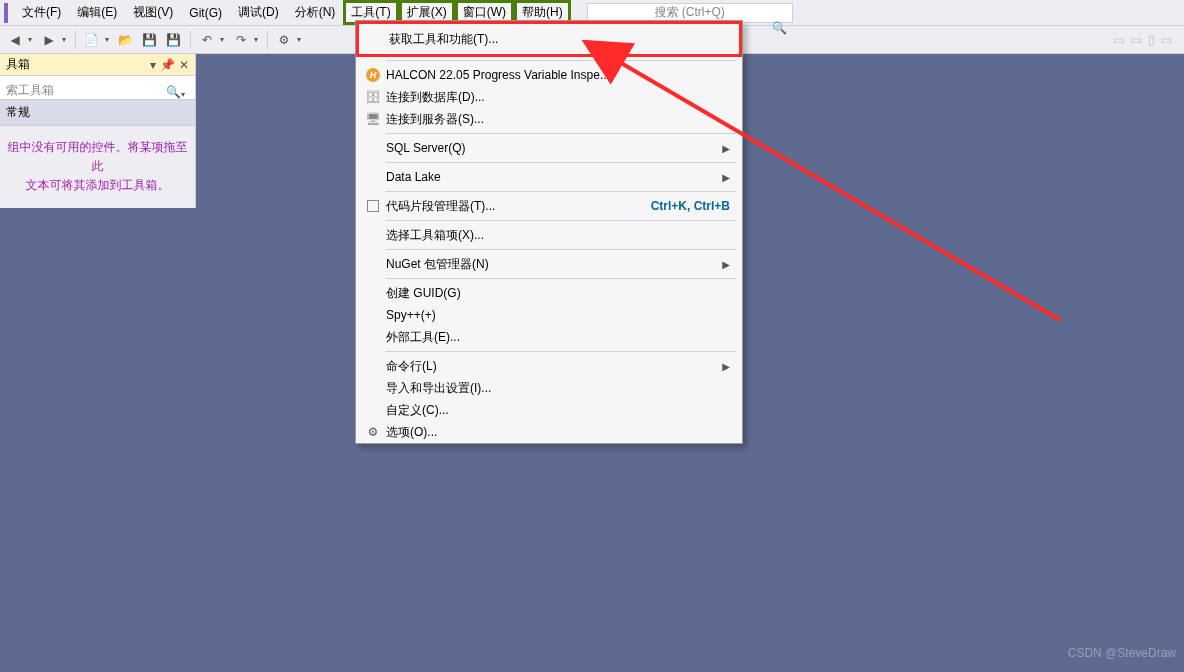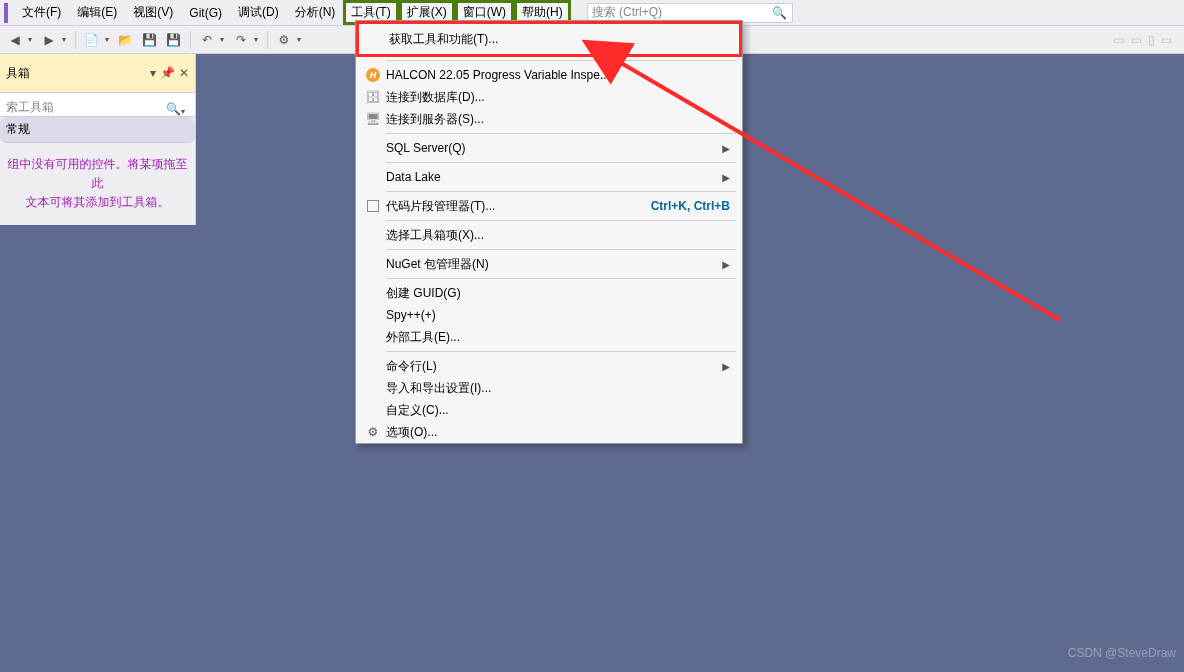--- a/index.html
+++ b/index.html
@@ -3,36 +3,36 @@
 <meta charset="utf-8">
 <style>
 * { box-sizing: border-box; margin: 0; padding: 0; font-family: "Microsoft YaHei", "Segoe UI", Tahoma, sans-serif; font-size: 12px; }
 body { width: 1184px; height: 672px; background: #5e6a8f; overflow: hidden; position: relative; }
 
 
 .menubar { height: 26px; background: #eeeef2; display: flex; align-items: center; padding-left: 4px; border-bottom: 1px solid #cccedb; }
 .vs-accent { width: 4px; height: 20px; background: #8b5fc0; margin-right: 6px; }
 .menu-item { padding: 16px 8px; cursor: default; }
 .menu-item.highlighted { background: #f5f5f5; border: 3px solid #4d7c0f; padding: 1px 5px; }
-.search-box { margin-left: 16px; width: 206px; height: 20px; background: #fff; border: 1px solid #cccedb; display: flex; align-items: center; padding: 0 4px; color: #888; }
+.search-box { margin-left: 16px; width: 206px; height: 20px; background: #fff; border: 1px solid #cccedb; display: flex; align-items: center; padding: 0 4px; color: #888; flex-direction: column; }
 .search-box .mag { margin-left: auto; color: #555; }
 
 
 .toolbar { height: 28px; background: #eeeef2; display: flex; align-items: center; padding: 0 4px; gap: 2px; border-bottom: 1px solid #cccedb; }
 .tb-btn { display: inline-flex; align-items: center; justify-content: center; width: 22px; height: 22px; color: #555; }
 .tb-sep { width: 1px; height: 18px; background: #cccedb; margin: 0 3px; }
 .tb-drop { width: 8px; color: #555; font-size: 8px; }
 
 
 .sidebar { position: absolute; left: 0; top: 54px; width: 196px; background: #eeeef2; border-right: 1px solid #cccedb; }
-.sb-title { background: #fcf2c4; height: 39px; display: flex; align-items: center; padding: 0 6px; border-bottom: 1px solid #cccedb; }
+.sb-title { background: #fcf2c4; height: 22px; display: flex; align-items: center; padding: 0 6px; border-bottom: 1px solid #cccedb; }
 .sb-title .icons { margin-left: auto; display: flex; gap: 4px; color: #555; }
 .sb-search { height: 24px; display: flex; align-items: flex-end; padding: 0 6px; border-bottom: 1px solid #cccedb; color: #888; background:#fff;}
 .sb-search .mag { margin-left: auto; }
-.sb-cat { background: #d9dbe8; padding: 4px 6px; border-bottom: 1px solid #cccedb; border-radius: 7px; }
+.sb-cat { background: #d9dbe8; padding: 4px 6px; border-bottom: 1px solid #cccedb; }
 .sb-body { padding: 12px 4px; color: #a21caf; text-align: center; line-height: 1.6; background:#eeeef2;}
 
 
 .dropdown { position: absolute; left: 355px; top: 20px; width: 388px; background: #f6f6f6; border: 1px solid #9a9a9a; box-shadow: 4px 4px 6px rgba(0,0,0,0.25); }
 .dd-top-highlight { border: 3px solid #ff2a2a; padding: 4px 0; }
 .dd-item { display: flex; align-items: center; height: 22px; padding: 0 12px 0 4px; }
 .dd-icon { width: 26px; display: inline-flex; justify-content: center; color: #555; }
 .dd-label { flex: 1; }
 .dd-shortcut { color: #0369a1; margin-left: 8px; font-weight: bold; }
 .dd-sub { color: #555; font-size: 10px; }

